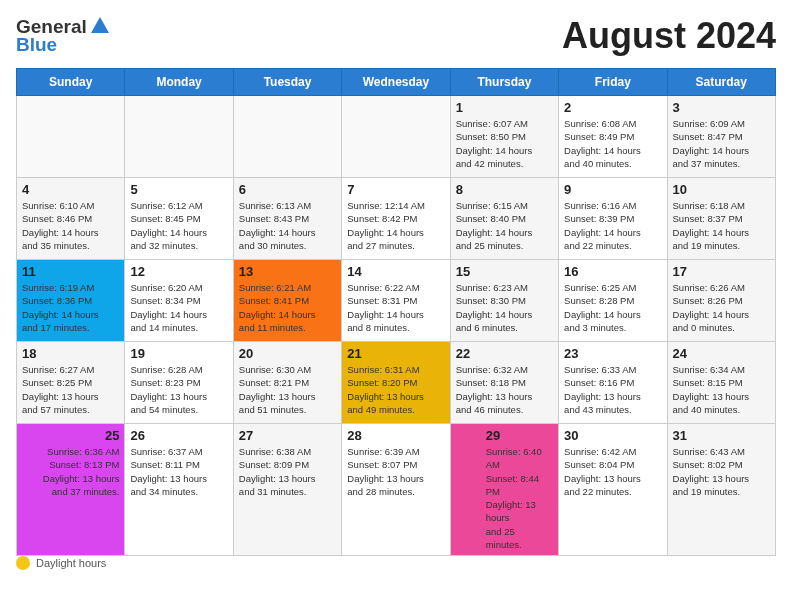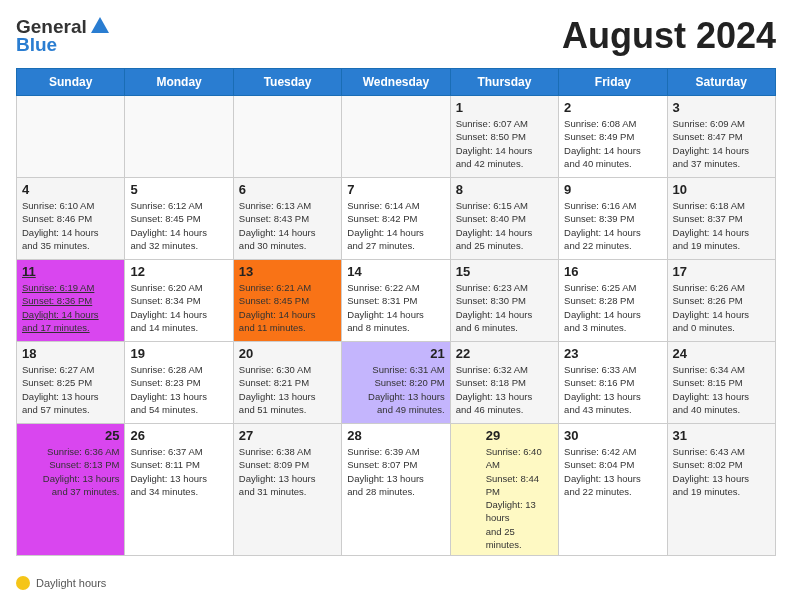--- a/index.html
+++ b/index.html
@@ -71,21 +71,21 @@
       color: #222;
       display: block;
       margin-bottom: 2px;
     }
     .day-info {
       font-size: 9.5px;
       color: #333;
       line-height: 1.4;
     }
     .footer {
-      margin-top: 20px;
+      margin-top: 0;
       font-size: 11px;
       color: #555;
     }
     .footer-note {
       display: flex;
       align-items: center;
       gap: 6px;
     }
     .sun-icon {
       width: 14px;
@@ -172,21 +172,21 @@
         </td>
         <td style="background: rgb(245, 245, 245);">
           <span class="day-number">6</span>
           <div class="day-info" style="white-space: pre-line;">Sunrise: 6:13 AM
 Sunset: 8:43 PM
 Daylight: 14 hours
 and 30 minutes.</div>
         </td>
         <td style="background: rgb(255, 255, 255);">
           <span class="day-number">7</span>
-          <div class="day-info" style="white-space: pre-line;">Sunrise: 6:14 AM
+          <div class="day-info" style="white-space: pre-line;">Sunrise: 12:14 AM
 Sunset: 8:42 PM
 Daylight: 14 hours
 and 27 minutes.</div>
         </td>
         <td style="background: rgb(245, 245, 245);">
           <span class="day-number">8</span>
           <div class="day-info" style="white-space: pre-line;">Sunrise: 6:15 AM
 Sunset: 8:40 PM
 Daylight: 14 hours
 and 25 minutes.</div>
@@ -200,38 +200,38 @@
         </td>
         <td style="background: rgb(245, 245, 245);">
           <span class="day-number">10</span>
           <div class="day-info" style="white-space: pre-line;">Sunrise: 6:18 AM
 Sunset: 8:37 PM
 Daylight: 14 hours
 and 19 minutes.</div>
         </td>
       </tr>
       <tr>
-        <td style="background: #d946ef; text-decoration: underline;">
+        <td style="background: #0ea5e9;">
           <span class="day-number">11</span>
           <div class="day-info" style="white-space: pre-line;">Sunrise: 6:19 AM
 Sunset: 8:36 PM
 Daylight: 14 hours
 and 17 minutes.</div>
         </td>
         <td style="background: rgb(255, 255, 255);">
           <span class="day-number">12</span>
           <div class="day-info" style="white-space: pre-line;">Sunrise: 6:20 AM
 Sunset: 8:34 PM
 Daylight: 14 hours
 and 14 minutes.</div>
         </td>
         <td style="background: #f97316;">
           <span class="day-number">13</span>
           <div class="day-info" style="white-space: pre-line;">Sunrise: 6:21 AM
-Sunset: 8:45 PM
+Sunset: 8:41 PM
 Daylight: 14 hours
 and 11 minutes.</div>
         </td>
         <td style="background: rgb(255, 255, 255);">
           <span class="day-number">14</span>
           <div class="day-info" style="white-space: pre-line;">Sunrise: 6:22 AM
 Sunset: 8:31 PM
 Daylight: 14 hours
 and 8 minutes.</div>
         </td>
@@ -272,21 +272,21 @@
 Daylight: 13 hours
 and 54 minutes.</div>
         </td>
         <td style="background: rgb(245, 245, 245);">
           <span class="day-number">20</span>
           <div class="day-info" style="white-space: pre-line;">Sunrise: 6:30 AM
 Sunset: 8:21 PM
 Daylight: 13 hours
 and 51 minutes.</div>
         </td>
-        <td style="background: #c4b5fd; text-align: right;">
+        <td style="background: #eab308;">
           <span class="day-number">21</span>
           <div class="day-info" style="white-space: pre-line;">Sunrise: 6:31 AM
 Sunset: 8:20 PM
 Daylight: 13 hours
 and 49 minutes.</div>
         </td>
         <td style="background: rgb(245, 245, 245);">
           <span class="day-number">22</span>
           <div class="day-info" style="white-space: pre-line;">Sunrise: 6:32 AM
 Sunset: 8:18 PM
@@ -330,21 +330,21 @@
 Daylight: 13 hours
 and 31 minutes.</div>
         </td>
         <td style="background: rgb(255, 255, 255);">
           <span class="day-number">28</span>
           <div class="day-info" style="white-space: pre-line;">Sunrise: 6:39 AM
 Sunset: 8:07 PM
 Daylight: 13 hours
 and 28 minutes.</div>
         </td>
-        <td style="background: #fef9c3; padding-left: 35px;">
+        <td style="background: #ec4899; padding-left: 35px;">
           <span class="day-number">29</span>
           <div class="day-info" style="white-space: pre-line;">Sunrise: 6:40 AM
 Sunset: 8:44 PM
 Daylight: 13 hours
 and 25 minutes.</div>
         </td>
         <td style="background: rgb(255, 255, 255);">
           <span class="day-number">30</span>
           <div class="day-info" style="white-space: pre-line;">Sunrise: 6:42 AM
 Sunset: 8:04 PM

